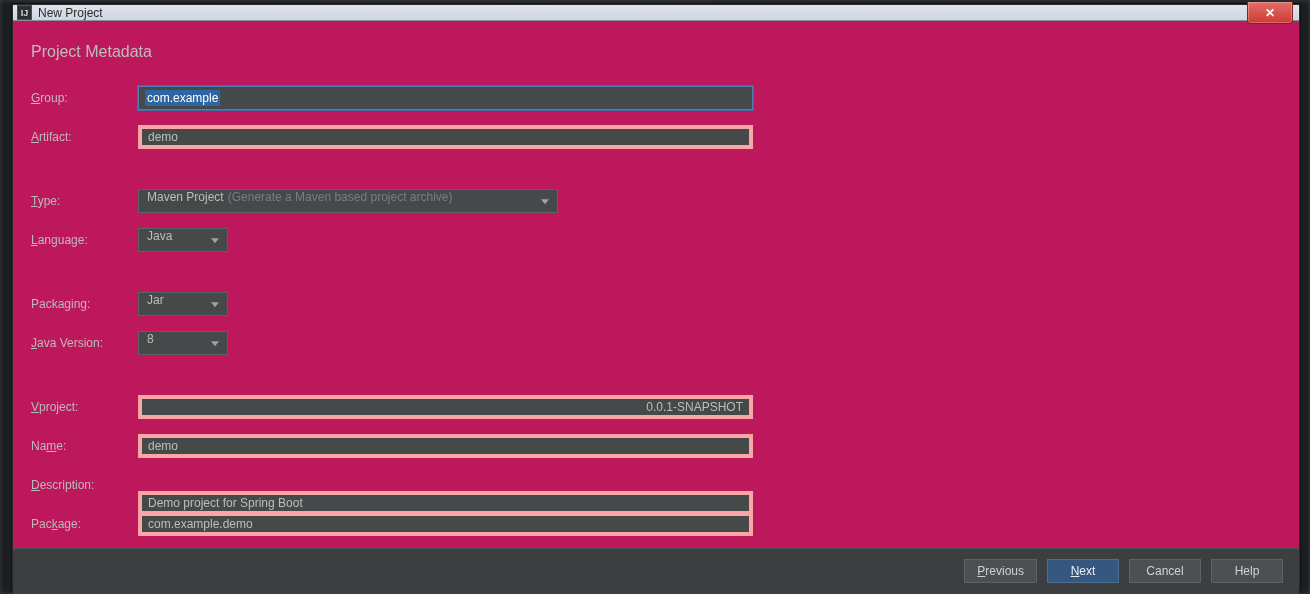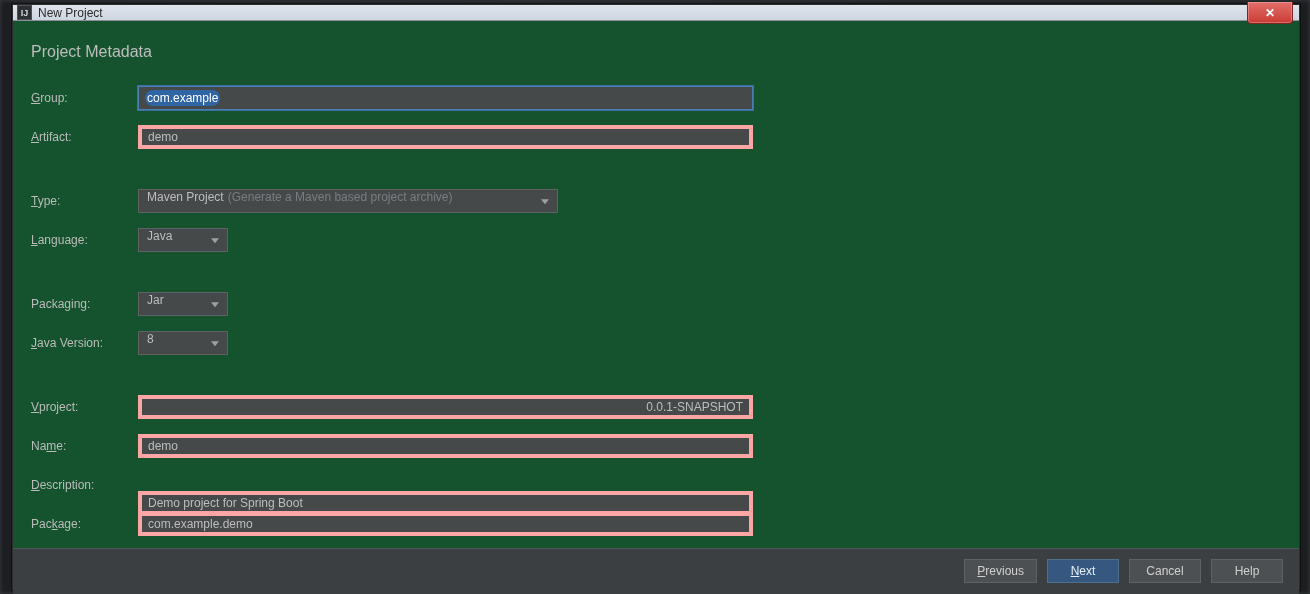--- a/index.html
+++ b/index.html
@@ -14,21 +14,21 @@
   }
   .backdrop{
     position:absolute;inset:0;
     background:linear-gradient(90deg,#2f3237,#3a3d41 40%,#313438 70%,#2e3134);
     filter:blur(2px) brightness(.6);
   }
   .dialog{
     position:absolute;
     left:12px; top:4px;
     right:10px; bottom:4px;
-    background:#14532d;
+    background:#be185d;
     border:1px solid #2b2d2f;
     display:flex;
     flex-direction:column;
     box-shadow:0 0 0 1px rgba(0,0,0,.4);
   }
   .titlebar{
     height:21px;
     background:linear-gradient(#dfe4ec,#cfd6e0);
     display:flex;
     align-items:center;
@@ -94,21 +94,21 @@
     width:615px;
   }
   .tf.focused{
     border:1px solid #4a7fb3;
     box-shadow:0 0 0 1px #3a6f9f;
   }
   .tf .sel{
     background:#2f65a2;
     color:#fff;
     padding:1px 2px;
-    border-radius:8px;
+    border-radius:1px;
   }
   .combo{
     background:#45494a;
     border:1px solid #5e6163;
     height:24px;
     display:flex;
     align-items:flex-start;
     padding:0 22px 0 8px;
     color:#bdbdbd;
     position:relative;

